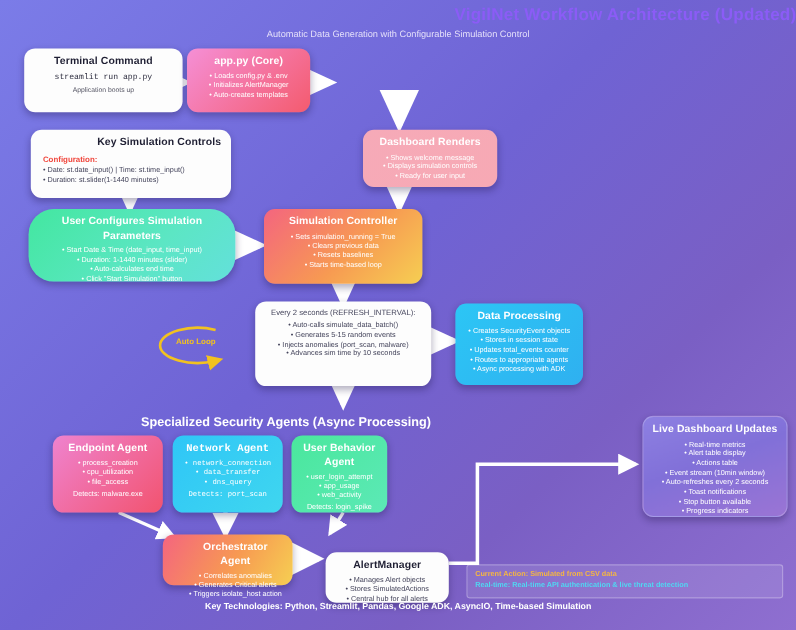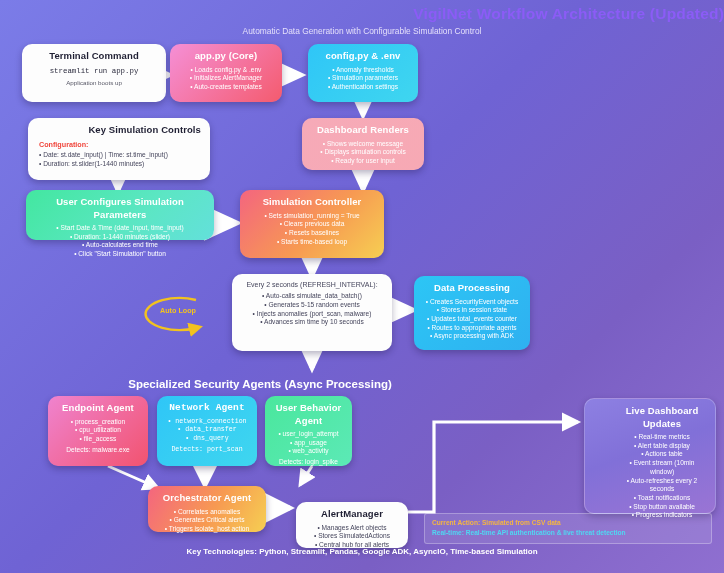--- a/index.html
+++ b/index.html
@@ -27,21 +27,21 @@
   .node .line { font-size: 6.6px; }
   .node .sub { font-size: 6.2px; opacity: .8; margin-top: 3px; }
   .node .mono { font-family: "Liberation Mono", monospace; font-size: 7.4px; margin-top: 4px; }
 
   .white { background: #fdfdfd; color: #2b2b3d; }
   .white .title { color: #1f1f33; }
   .white .line { color: #45455c; }
 
   .pink   { background: linear-gradient(135deg,#f58fd6 0%, #f45b6e 100%); }
   .cyan   { background: linear-gradient(135deg,#2fc6f7 0%, #3fd6ef 100%); }
-  .rose   { background: linear-gradient(135deg,#f6aab8 0%, #f7a9b4 100%); }
+  .rose   { background: linear-gradient(135deg,#f6aab8 0%, #f7a9b4 100%); margin-left: 28px; }
   .green  { background: linear-gradient(135deg,#43e7a0 0%, #5ce6c4 60%, #63e0db 100%); }
   .orange { background: linear-gradient(135deg,#f4657f 0%, #f79a52 55%, #f6cf52 100%); }
   .magenta{ background: linear-gradient(135deg,#ef83cf 0%, #f2536f 100%); }
   .blue   { background: linear-gradient(135deg,#2cc6f5 0%, #2fb0f0 100%); }
   .emerald{ background: linear-gradient(135deg,#4ae79d 0%, #5ce9b6 100%); }
   .violet { background: linear-gradient(135deg,#8b7fe0 0%, #7d6fd9 50%, #9a74d4 100%); border:1px solid rgba(255,255,255,.22); }
 
   #title {
     position: absolute; left: 0; right: 0; top: 5px; text-align: right;
     font-size: 15.5px; font-weight: bold; color: #8b5cf6; letter-spacing: .2px;
@@ -133,42 +133,36 @@
     <div class="sub">Application boots up</div>
   </div>
 
   <div class="node pink" style="left:170px; top:44px; width:112px; height:58px;">
     <div class="title">app.py (Core)</div>
     <div class="line">• Loads config.py &amp; .env</div>
     <div class="line">• Initializes AlertManager</div>
     <div class="line">• Auto-creates templates</div>
   </div>
 
-  <div class="node cyan" style="left:308px; top:44px; width:110px; height:58px;">
-    <div class="title">config.py &amp; .env</div>
-    <div class="line">• Anomaly thresholds</div>
-    <div class="line">• Simulation parameters</div>
-    <div class="line">• Authentication settings</div>
-  </div>
 
   <div class="node white" style="left:28px; top:118px; width:182px; height:62px; text-align:left; padding:6px 9px;">
     <div class="title" style="text-align:right;">Key Simulation Controls</div>
     <div class="cfg-head">Configuration:</div>
     <div class="line left-line">• Date: st.date_input() | Time: st.time_input()</div>
     <div class="line left-line">• Duration: st.slider(1-1440 minutes)</div>
   </div>
 
   <div class="node rose" style="left:302px; top:118px; width:122px; height:52px;">
     <div class="title">Dashboard Renders</div>
     <div class="line">• Shows welcome message</div>
     <div class="line">• Displays simulation controls</div>
     <div class="line">• Ready for user input</div>
   </div>
 
-  <div class="node green" style="left:26px; top:190px; width:188px; height:50px;">
+  <div class="node green" style="left:26px; top:190px; width:188px; height:66px;border-radius:23px;">
     <div class="title">User Configures Simulation Parameters</div>
     <div class="line">• Start Date &amp; Time (date_input, time_input)</div>
     <div class="line">• Duration: 1-1440 minutes (slider)</div>
     <div class="line">• Auto-calculates end time</div>
     <div class="line">• Click "Start Simulation" button</div>
   </div>
 
   <div class="node orange" style="left:240px; top:190px; width:144px; height:68px;">
     <div class="title">Simulation Controller</div>
     <div class="line">• Sets simulation_running = True</div>
@@ -215,33 +209,33 @@
   </div>
 
   <div class="node emerald" style="left:265px; top:396px; width:87px; height:70px;">
     <div class="title">User Behavior Agent</div>
     <div class="line">• user_login_attempt</div>
     <div class="line">• app_usage</div>
     <div class="line">• web_activity</div>
     <div class="line" style="margin-top:2px;">Detects: login_spike</div>
   </div>
 
-  <div class="node violet" style="left:584px; top:398px; width:132px; height:116px; background:linear-gradient(160deg,#8d80e2 0%,#8170d8 45%,#9a74d4 100%);padding-left:32px;">
+  <div class="node violet" style="left:584px; top:378px; width:132px; height:92px; background:linear-gradient(160deg,#8d80e2 0%,#8170d8 45%,#9a74d4 100%);">
     <div class="title">Live Dashboard Updates</div>
     <div class="line">• Real-time metrics</div>
     <div class="line">• Alert table display</div>
     <div class="line">• Actions table</div>
     <div class="line">• Event stream (10min window)</div>
     <div class="line">• Auto-refreshes every 2 seconds</div>
     <div class="line">• Toast notifications</div>
     <div class="line">• Stop button available</div>
     <div class="line">• Progress indicators</div>
   </div>
 
-  <div class="node orange" style="left:148px; top:486px; width:118px; height:46px; background:linear-gradient(120deg,#f4657f 0%,#f79a52 55%,#f6cf52 100%);">
+  <div class="node orange" style="left:148px; top:486px; width:118px; height:46px; background:linear-gradient(120deg,#f4657f 0%,#f79a52 55%,#f6cf52 100%);padding-left:22px;">
     <div class="title">Orchestrator Agent</div>
     <div class="line">• Correlates anomalies</div>
     <div class="line">• Generates Critical alerts</div>
     <div class="line">• Triggers isolate_host action</div>
   </div>
 
   <div class="node white" style="left:296px; top:502px; width:112px; height:46px;">
     <div class="title">AlertManager</div>
     <div class="line">• Manages Alert objects</div>
     <div class="line">• Stores SimulatedActions</div>

